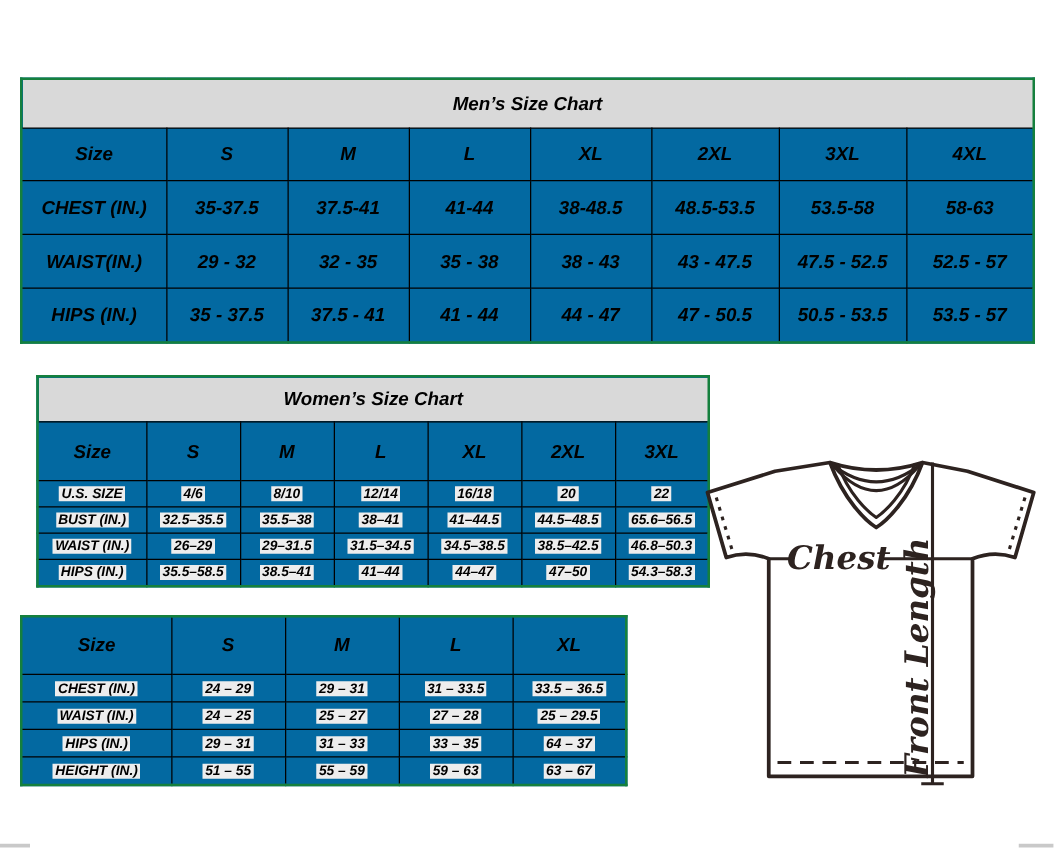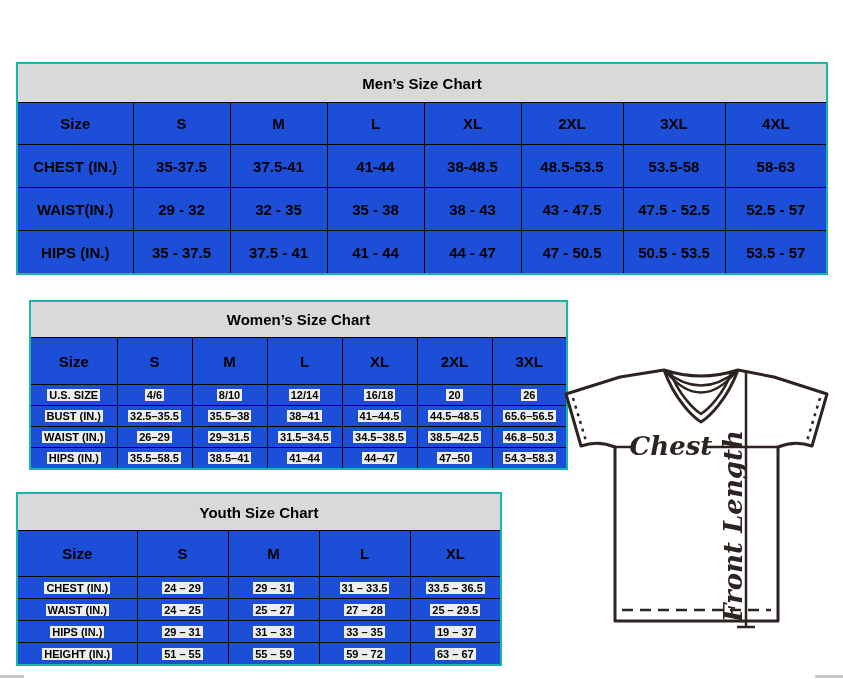--- a/index.html
+++ b/index.html
@@ -1,21 +1,21 @@
 <!DOCTYPE html>
 <html><head>
 <meta charset="utf-8">
 <style>
   html,body{margin:0;padding:0;background:#fff;}
   .page{position:relative;width:843px;height:679px;background:#ffffff;overflow:hidden;
         font-family:"Liberation Sans",sans-serif;color:#000;}
   .page-title{position:absolute;top:4px;left:0;width:806px;margin:0;text-align:center;
               font-size:21px;font-weight:bold;letter-spacing:0.2px;}
-  table.chart{position:absolute;border-collapse:collapse;table-layout:fixed;background:#1d4ed8;
-              border:2px solid #14b8a6;}
+  table.chart{position:absolute;border-collapse:collapse;table-layout:fixed;background:#0369a1;
+              border:2px solid #15803d;font-style:italic;}
   table.chart td{border:1px solid #000;text-align:center;font-weight:bold;padding:0;
                  vertical-align:middle;overflow:hidden;white-space:nowrap;}
   .title-row td{background:#d9d9d9;font-size:15px;}
   
   .mens{left:16px;top:62px;width:810px;}
   .mens .title-row td{height:38px;}
   .mens .size-row td{height:41px;font-size:15px;}
   .mens .data-row td{height:42px;font-size:15px;}
   
   .womens{left:29px;top:300px;width:537px;}
@@ -124,21 +124,21 @@
         <td>2XL</td>
         <td>3XL</td>
       </tr>
       <tr class="data-row">
         <td><span class="hl">U.S. SIZE</span></td>
         <td><span class="hl">4/6</span></td>
         <td><span class="hl">8/10</span></td>
         <td><span class="hl">12/14</span></td>
         <td><span class="hl">16/18</span></td>
         <td><span class="hl">20</span></td>
-        <td><span class="hl">26</span></td>
+        <td><span class="hl">22</span></td>
       </tr>
       <tr class="data-row">
         <td><span class="hl">BUST (IN.)</span></td>
         <td><span class="hl">32.5–35.5</span></td>
         <td><span class="hl">35.5–38</span></td>
         <td><span class="hl">38–41</span></td>
         <td><span class="hl">41–44.5</span></td>
         <td><span class="hl">44.5–48.5</span></td>
         <td><span class="hl">65.6–56.5</span></td>
       </tr>
@@ -165,23 +165,20 @@
 
   <table class="chart youth">
     <colgroup>
       <col style="width:120px">
         <col style="width:91px">
         <col style="width:91px">
         <col style="width:91px">
         <col style="width:91px">
     </colgroup>
     <tbody>
-      <tr class="title-row">
-        <td colspan="5">Youth Size Chart</td>
-      </tr>
       <tr class="size-row">
         <td>Size</td>
         <td>S</td>
         <td>M</td>
         <td>L</td>
         <td>XL</td>
       </tr>
       <tr class="data-row">
         <td><span class="hl">CHEST (IN.)</span></td>
         <td><span class="hl">24 – 29</span></td>
@@ -194,27 +191,27 @@
         <td><span class="hl">24 – 25</span></td>
         <td><span class="hl">25 – 27</span></td>
         <td><span class="hl">27 – 28</span></td>
         <td><span class="hl">25 – 29.5</span></td>
       </tr>
       <tr class="data-row">
         <td><span class="hl">HIPS (IN.)</span></td>
         <td><span class="hl">29 – 31</span></td>
         <td><span class="hl">31 – 33</span></td>
         <td><span class="hl">33 – 35</span></td>
-        <td><span class="hl">19 – 37</span></td>
+        <td><span class="hl">64 – 37</span></td>
       </tr>
       <tr class="data-row">
         <td><span class="hl">HEIGHT (IN.)</span></td>
         <td><span class="hl">51 – 55</span></td>
         <td><span class="hl">55 – 59</span></td>
-        <td><span class="hl">59 – 72</span></td>
+        <td><span class="hl">59 – 63</span></td>
         <td><span class="hl">63 – 67</span></td>
       </tr>
     </tbody>
   </table>
 
   <svg class="jersey" width="282" height="280" viewBox="0 0 282 280">
     <g stroke="#2d2320" fill="none" stroke-linejoin="round" stroke-linecap="butt">
 
       <path fill="#ffffff" stroke-width="3" d="M 108,10 L 64,17 L 10,34 L 25,86 Q 42,80 59,87 L 59,261 L 222,261 L 222,87
                Q 239,80 256,86 L 271,34 L 218,17 L 182,10 Q 145,22 108,10 Z"></path>

